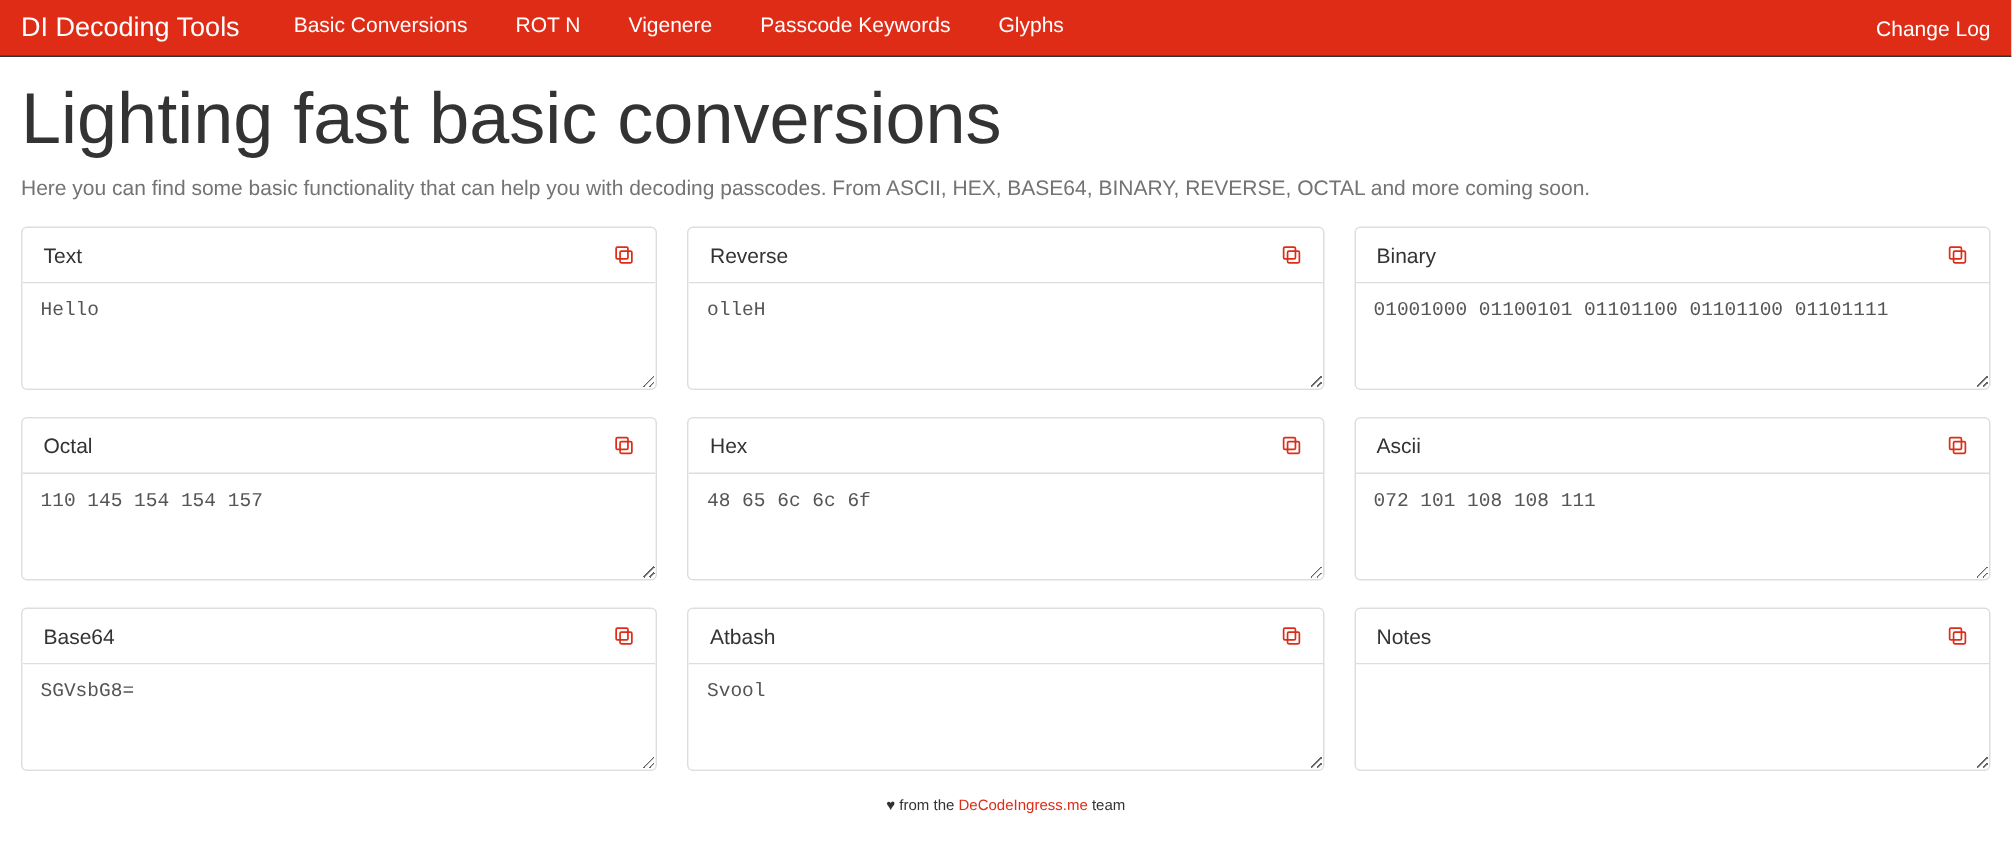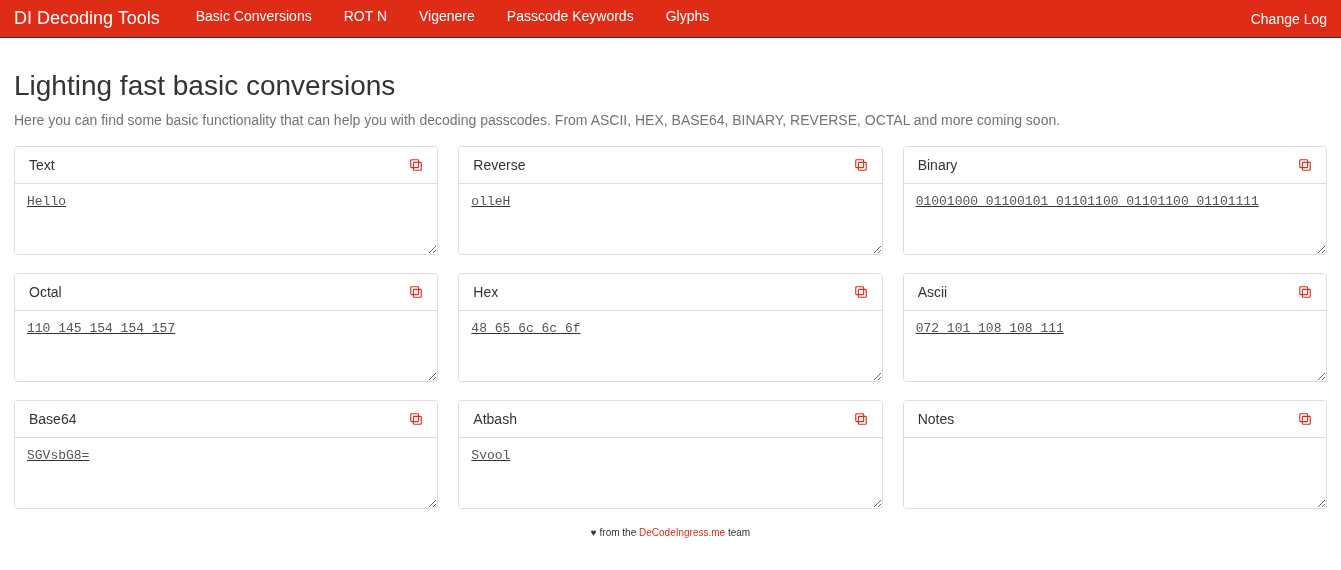--- a/index.html
+++ b/index.html
@@ -30,24 +30,23 @@
       color: #fff;
       font-size: 14px;
       padding: 0 16px;
       height: 44px;
       line-height: 38px;
       cursor: pointer;
     }
     .navbar-right { color: #fff; font-size: 14px; cursor: pointer; }
     .container { padding: 14px; max-width: 1341px; }
     .page-title {
-      font-size: 28px;
+      font-size: 48px;
       font-weight: 400;
       color: #333;
-      margin-top: 18px;
       margin-bottom: 10px;
     }
     .page-desc {
       font-size: 14px;
       color: #737373;
       margin-bottom: 18px;
     }
     .grid {
       display: grid;
       grid-template-columns: 1fr 1fr 1fr;
@@ -68,21 +67,21 @@
       font-size: 14px;
       color: #333;
     }
     .copy-icon {
       width: 14px;
       height: 14px;
       cursor: pointer;
       color: #de2c17;
       flex-shrink: 0;
     }
-    .panel-body { padding: 0; position: relative; text-decoration: underline; }
+    .panel-body { padding: 0; position: relative; }
     textarea.panel-textarea {
       width: 100%;
       min-height: 70px;
       border: none;
       padding: 10px 12px;
       font-family: Menlo, Monaco, Consolas, "Courier New", monospace;
       font-size: 13px;
       color: #555;
       resize: vertical;
       outline: none;

